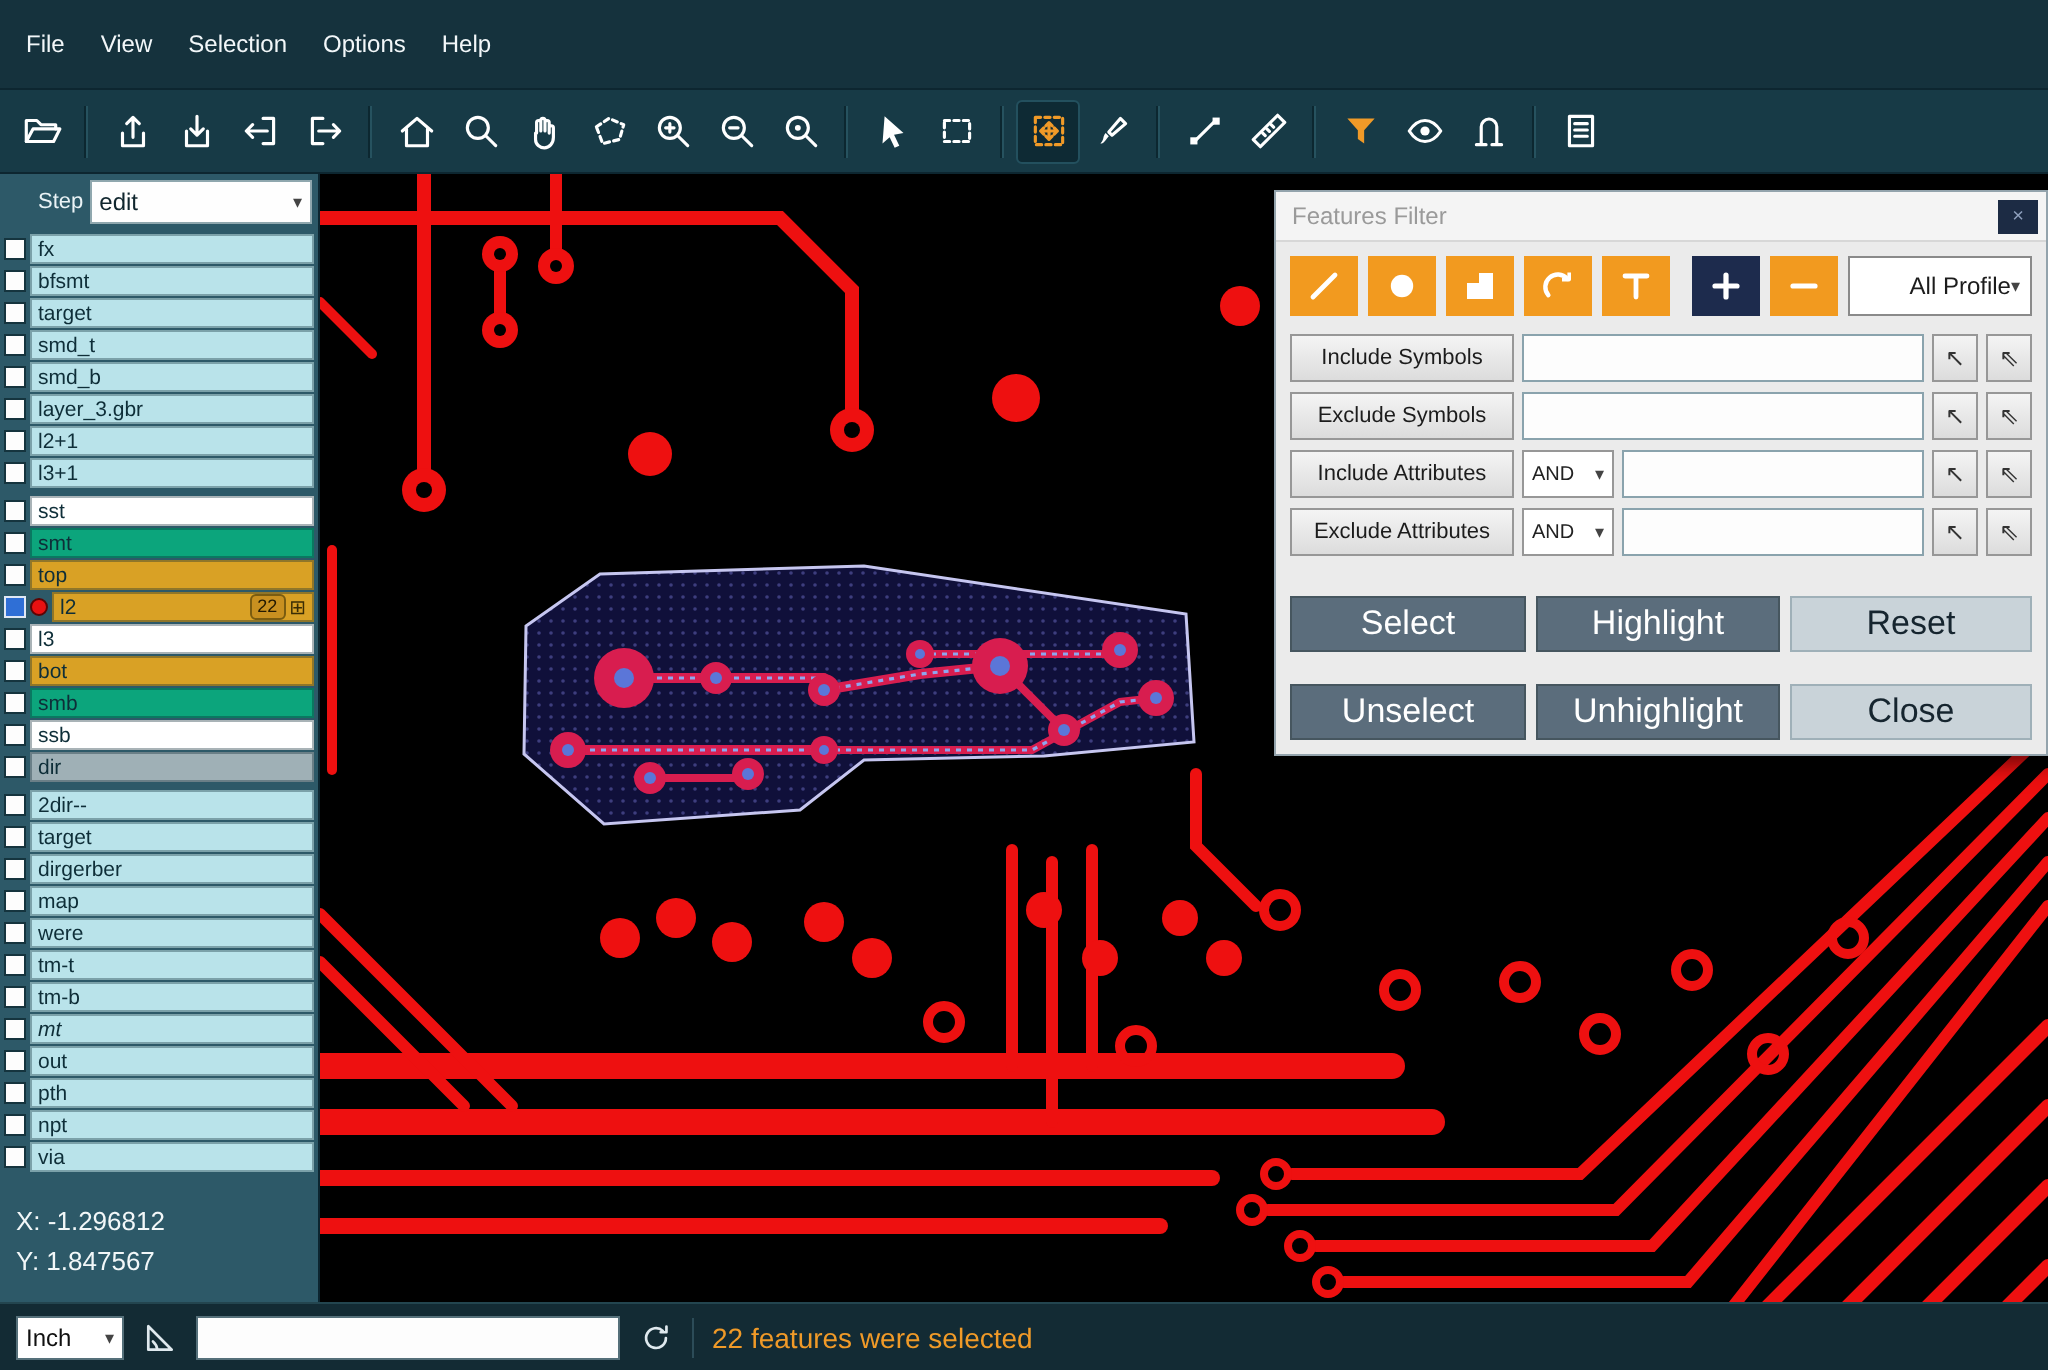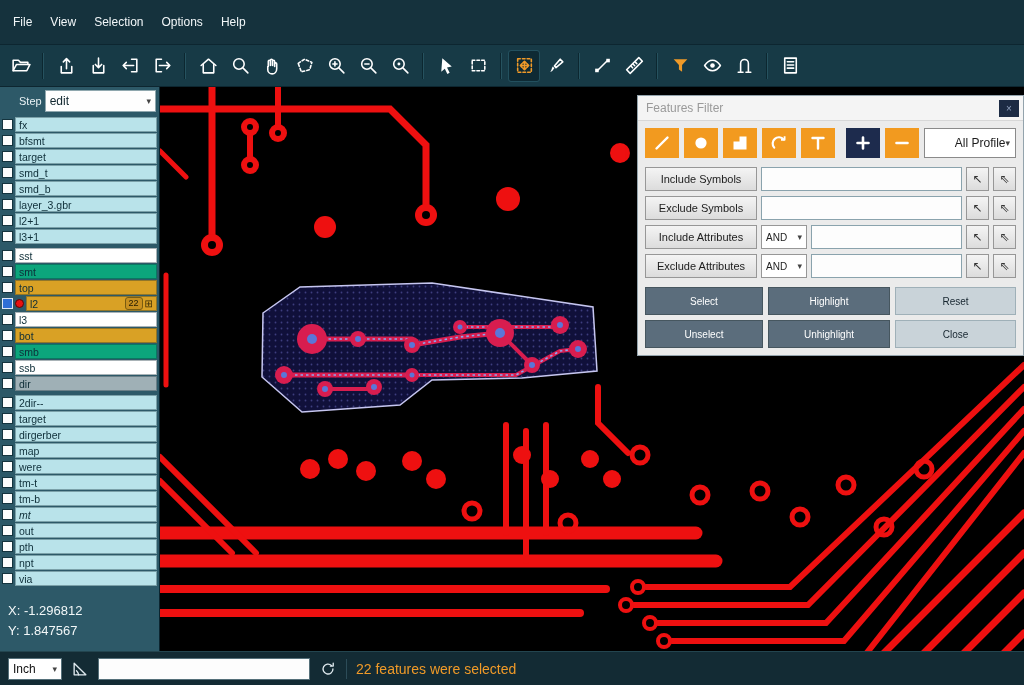--- a/index.html
+++ b/index.html
@@ -50,21 +50,21 @@
   .tool-btn{width:34px;height:30px;background:#f29a1f;display:flex;align-items:center;justify-content:center;flex:0 0 auto;}
   .tool-btn.navy{background:#1d2b4d;margin-left:6px;}
   .tool-btn svg{width:20px;height:20px;}
   .profile-select{margin-left:auto;width:92px;height:28px;background:#fff;border:1px solid #8a8a8a;display:flex;align-items:center;justify-content:flex-end;padding:0 5px;font-size:12px;color:#1c1c1c;}
   .f-row{display:flex;gap:4px;margin-bottom:5px;align-items:center;}
   .f-label{width:112px;height:24px;background:linear-gradient(#f4f4f4,#dcdcdc);border:1px solid #979797;display:flex;align-items:center;justify-content:center;font-size:11px;color:#1c1c1c;box-sizing:border-box;flex:0 0 auto;}
   .and-select{width:46px;height:24px;background:#fff;border:1px solid #979797;display:flex;align-items:center;justify-content:space-between;padding:0 4px;font-size:10px;color:#222;box-sizing:border-box;flex:0 0 auto;}
   .f-input{flex:1;height:24px;background:#fdfdfd;border:1px solid #8aa3ad;box-sizing:border-box;}
   .pick-btn{width:23px;height:24px;background:linear-gradient(#f4f4f4,#dcdcdc);border:1px solid #979797;display:flex;align-items:center;justify-content:center;font-size:12px;color:#333;box-sizing:border-box;flex:0 0 auto;}
   .btn-grid{display:grid;grid-template-columns:118px 122px 1fr;gap:5px;margin-top:9px;}
-  .dlg-btn{height:28px;display:flex;align-items:center;justify-content:center;font-size:10px;background:#5b6d7c;color:#fff;border:1px solid #46565f;box-sizing:border-box;}
+  .dlg-btn{height:28px;display:flex;align-items:center;justify-content:center;font-size:17px;background:#5b6d7c;color:#fff;border:1px solid #46565f;box-sizing:border-box;margin-top:11px;}
   .dlg-btn.light{background:#c9d3d9;color:#16252f;border:1px solid #9fb0b8;}
 
   
   .statusbar{height:33px;background:#132b34;border-top:1px solid #23454f;display:flex;align-items:center;gap:9px;padding:0 8px;flex:0 0 auto;}
   .unit-select{width:54px;height:22px;background:#fff;border:1px solid #55707a;display:flex;align-items:center;justify-content:space-between;padding:0 4px;font-size:12px;color:#111;box-sizing:border-box;}
   .sb-icon svg{width:18px;height:18px;stroke:#dfe9ee;fill:none;stroke-width:1.5;stroke-linecap:round;stroke-linejoin:round;display:block;}
   .sb-input{width:212px;height:22px;background:#fdfdfd;border:1px solid #55707a;box-sizing:border-box;font-size:12px;padding:0 4px;font-family:"Liberation Sans",sans-serif;}
   .sb-sep{width:1px;height:20px;background:#2c4c58;}
   .sb-msg{color:#f09a28;font-size:14px;}
 </style>

